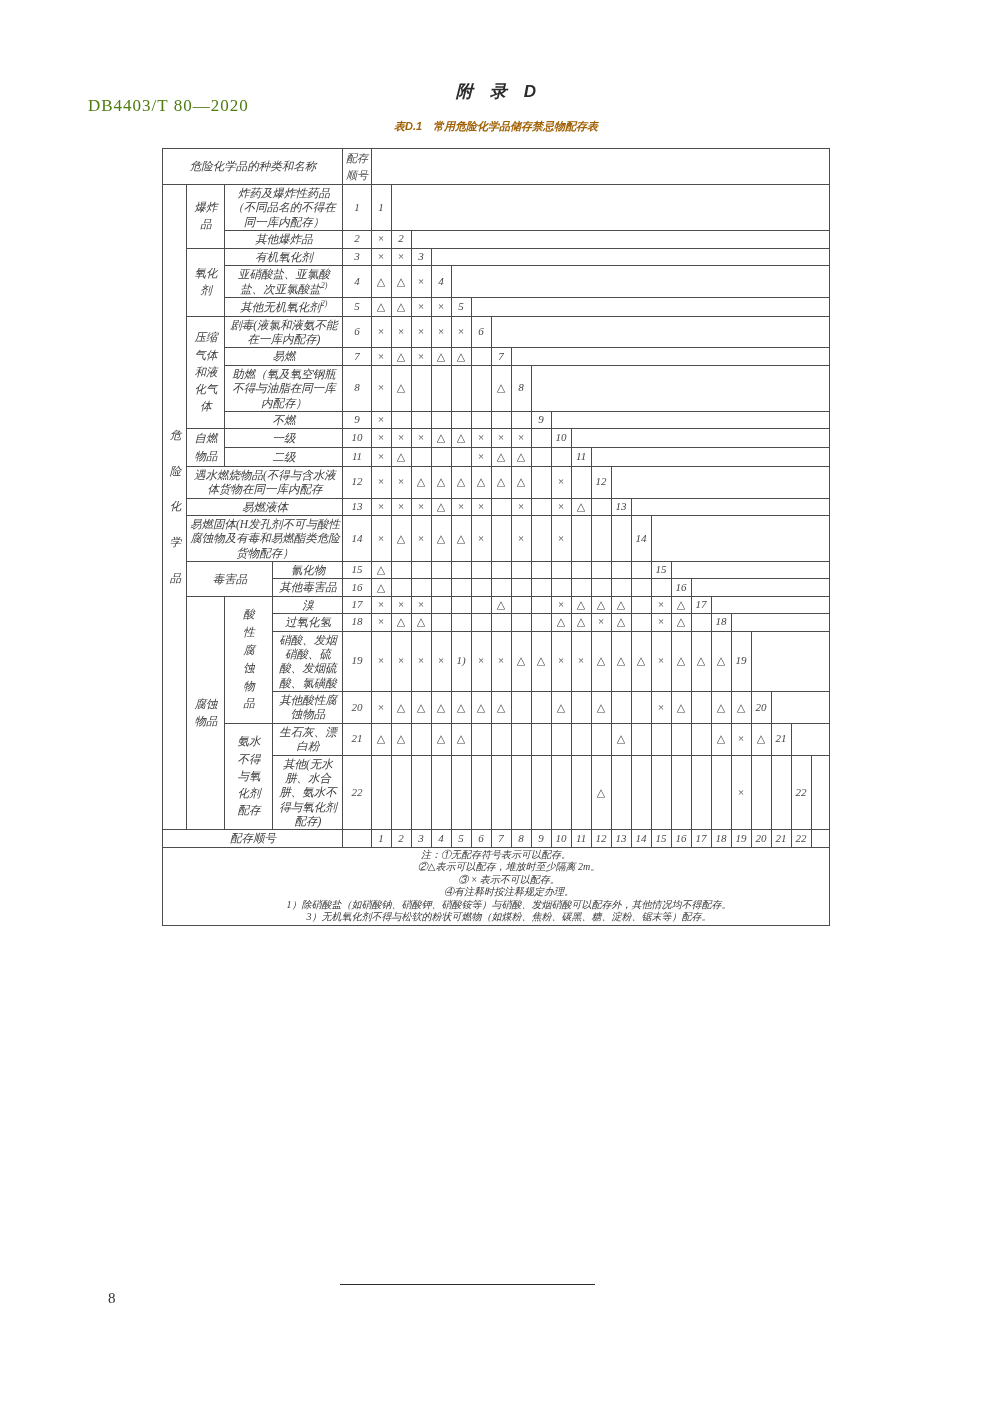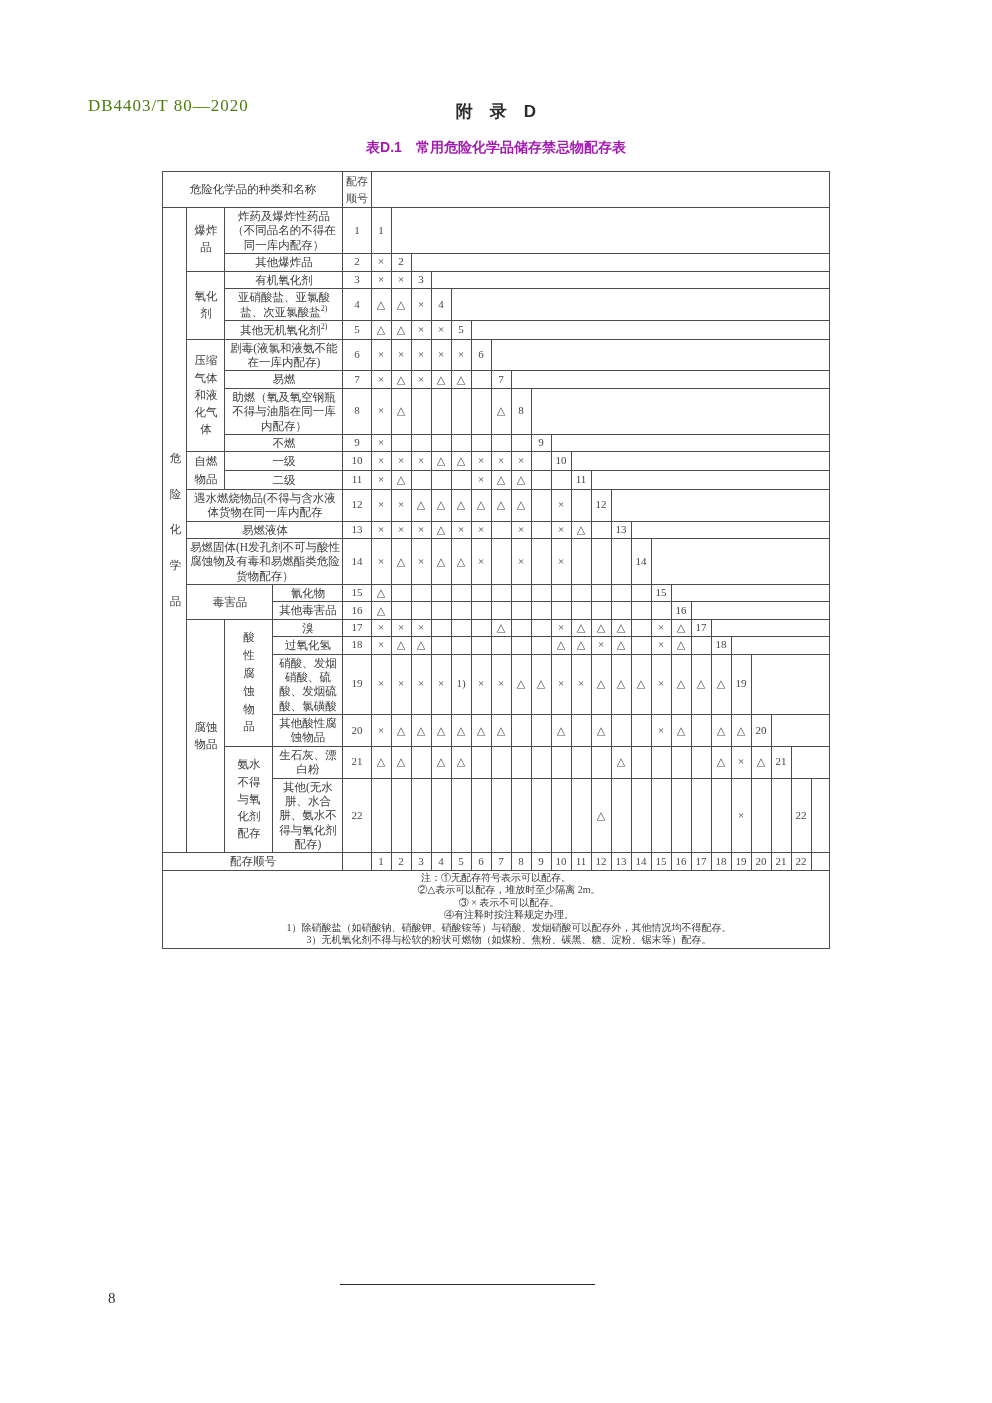--- a/index.html
+++ b/index.html
@@ -1,27 +1,27 @@
 <!DOCTYPE html>
 <html><head>
 <meta charset="utf-8">
 <style>
   html,body{margin:0;padding:0;background:#ffffff;}
   .page{position:relative;width:992px;height:1403px;background:#fff;overflow:hidden;
         font-family:"Liberation Serif","DejaVu Serif",serif;color:#3a3a3a;}
   .doc-code{position:absolute;top:96px;left:88px;font-size:17px;letter-spacing:1px;color:#4d7c0f;}
-  .content{margin:0 90px;padding-top:100px;}
+  .content{margin:0 90px;padding-top:80px;font-style:italic;}
   .t1{ text-align:center;font-weight:bold;font-size:17px;color:#2b2b2b;
        font-family:"Liberation Sans","DejaVu Sans",sans-serif;}
   .t2{ text-align:center;font-weight:bold;font-size:15.5px;color:#2b2b2b;margin-top:14px;
        font-family:"Liberation Sans","DejaVu Sans",sans-serif;}
   .t3{ text-align:center;font-weight:bold;font-size:16.5px;color:#2b2b2b;margin-top:10px;
        font-family:"Liberation Sans","DejaVu Sans",sans-serif;}
   .intro{margin:20px 0 0 0;font-size:14.5px;text-indent:2em;color:#333;}
-  .caption{text-align:center;font-weight:bold;font-size:14px;color:#a21caf;margin-top:16px;
+  .caption{text-align:center;font-weight:bold;font-size:11px;color:#a16207;margin-top:16px;
        font-family:"Liberation Sans","DejaVu Sans",sans-serif;}
   table.matrix{border-collapse:collapse;table-layout:fixed;margin:14px auto 0;
        font-size:11.5px;color:#3d3d3d;}
   table.matrix td{border:1px solid #4c4c4c;text-align:center;vertical-align:middle;
        padding:1px 2px;line-height:1.25;word-break:break-word;}
   td.void{border:none;}
   td.num,td.mc{font-size:11px;color:#494949;padding:1px 0;}
   td.mc.diag{color:#444;}
   .w2{display:inline-block;width:2.1em;word-break:break-all;line-height:1.5;text-align:center;}
   .w1{display:inline-block;width:1.1em;word-break:break-all;line-height:1.55;text-align:center;}

